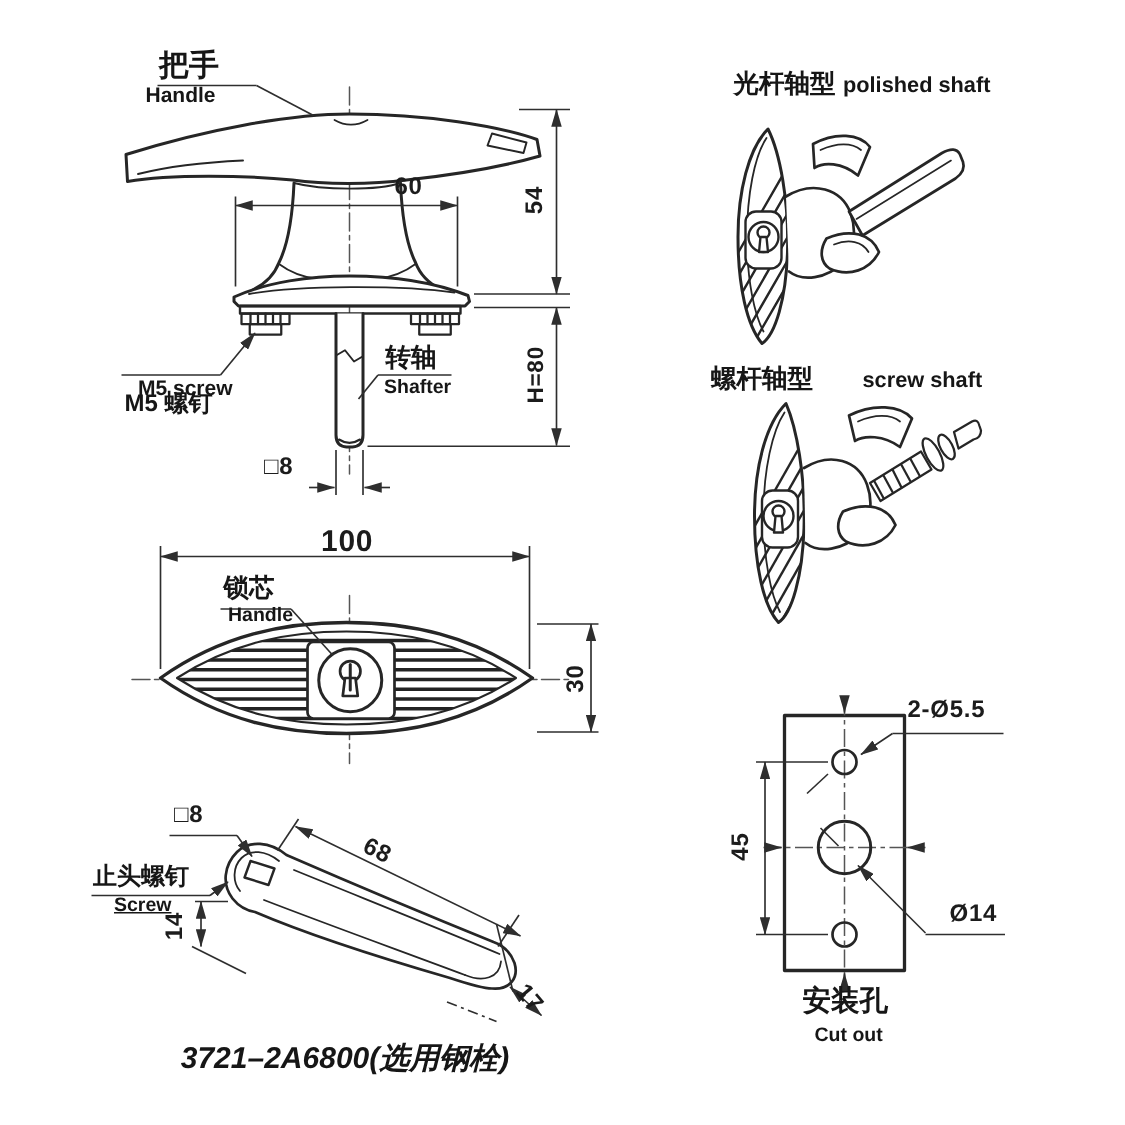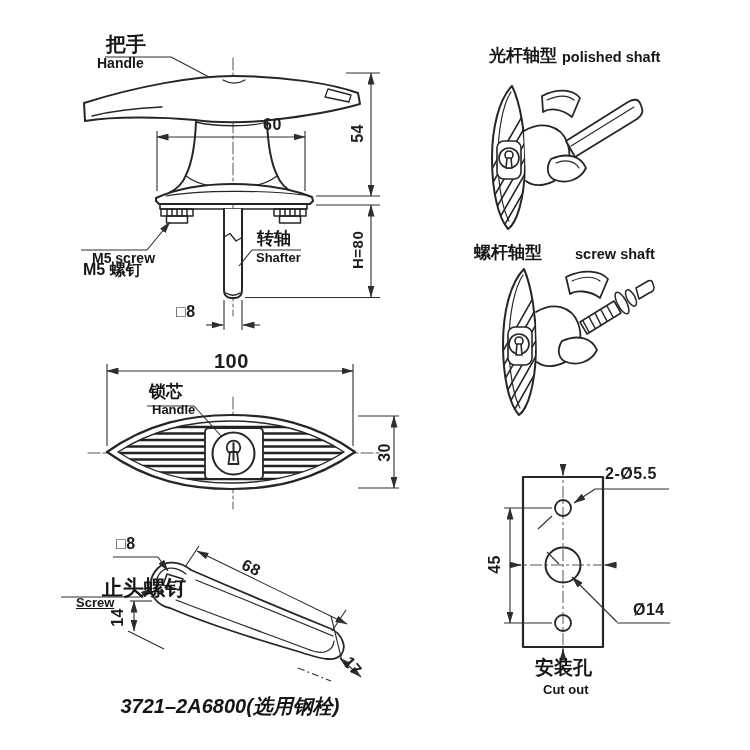--- a/index.html
+++ b/index.html
@@ -253,21 +253,21 @@
 <div class="lbl dim" style="left:176px;top:304px;font-size:16px;">□8</div>
 <div class="lbl dim rot" style="left:330px;top:242px;width:56px;font-size:15px;transform:rotate(-90deg);">H=80</div>
 
 <div class="lbl dim" style="left:214px;top:351px;font-size:20px;">100</div>
 <div class="lbl cn" style="left:149px;top:383px;font-size:17px;">锁芯</div>
 <div class="lbl en" style="left:152px;top:403px;font-size:13px;">Handle</div>
 <div class="lbl dim rot" style="left:367px;top:444px;width:36px;font-size:16px;transform:rotate(-90deg);">30</div>
 
 <div class="lbl dim" style="left:116px;top:536px;font-size:16px;">□8</div>
 <div class="lbl dim rot" style="left:233px;top:560px;width:36px;font-size:16px;transform:rotate(26deg);">68</div>
-<div class="lbl cn" style="left:62px;top:577px;font-size:21px;margin-left:40px;">止头螺钉</div>
+<div class="lbl cn" style="left:62px;top:577px;font-size:16px;">止头螺钉</div>
 <div class="lbl en" style="left:76px;top:596px;font-size:13px;text-decoration:underline;">Screw</div>
 <div class="lbl dim rot" style="left:100px;top:609px;width:36px;font-size:16px;transform:rotate(-90deg);">14</div>
 <div class="lbl dim rot" style="left:334px;top:658px;width:36px;font-size:16px;transform:rotate(50deg);">17</div>
 <div class="lbl cap" style="left:90px;top:696px;width:280px;font-size:20px;">3721–2A6800(选用钢栓)</div>
 
 <div class="lbl cn" style="left:489px;top:47px;font-size:17px;">光杆轴型</div>
 <div class="lbl en" style="left:562px;top:50px;font-size:14.5px;">polished shaft</div>
 <div class="lbl cn" style="left:474px;top:244px;font-size:17px;font-family:Liberation Serif, serif;">螺杆轴型</div>
 <div class="lbl en" style="left:575px;top:247px;font-size:14.5px;">screw shaft</div>
 

